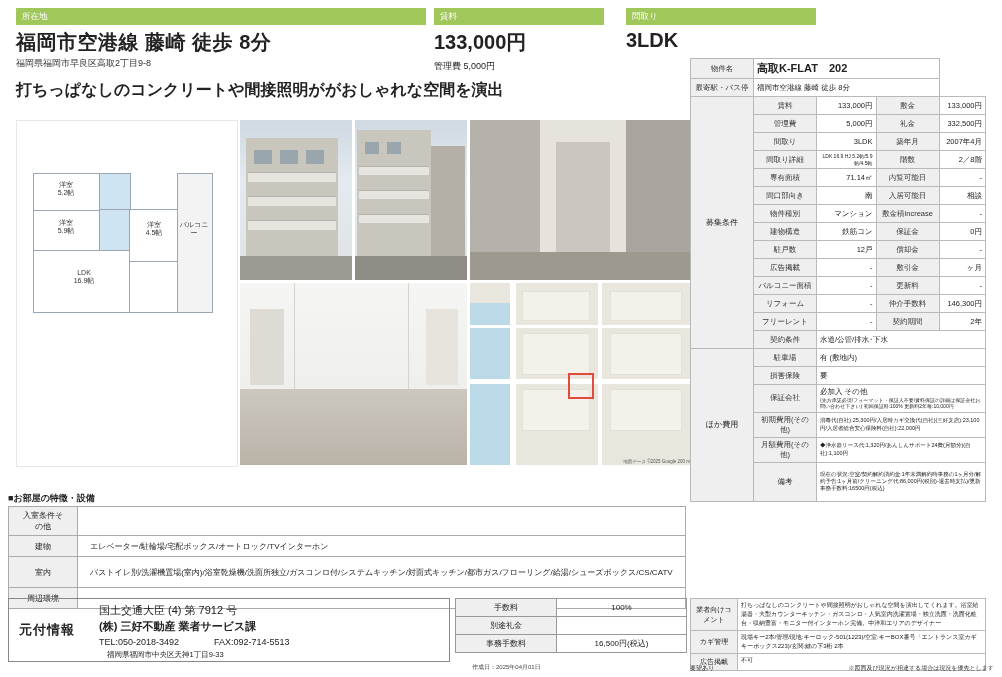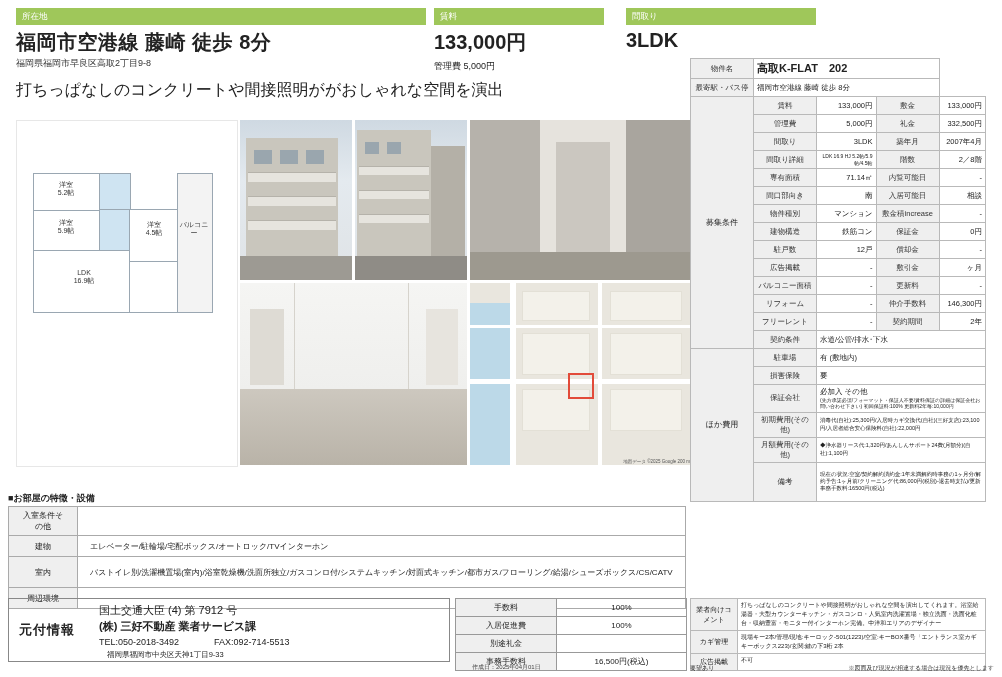--- a/index.html
+++ b/index.html
@@ -20,21 +20,21 @@
   #bar-address{left:16px;top:8px;width:410px;}
   #bar-rent{left:434px;top:8px;width:170px;}
   #bar-layout{left:626px;top:8px;width:190px;}
 
   #addr-title{position:absolute;left:16px;top:29px;font-size:20px;font-weight:bold;letter-spacing:.5px;}
   #addr-sub{position:absolute;left:16px;top:57px;font-size:9px;color:#333;}
   #rent-value{position:absolute;left:434px;top:29px;font-size:20px;font-weight:bold;}
   #rent-sub{position:absolute;left:434px;top:60px;font-size:9px;}
   #layout-value{position:absolute;left:626px;top:29px;font-size:20px;font-weight:bold;}
 
-  #catch{position:absolute;left:16px;top:80px;font-size:16px;font-weight:normal;}
+  #catch{position:absolute;left:16px;top:80px;font-size:16px;font-weight:bold;}
 
   
   .ph{position:absolute;overflow:hidden;background:#d8d8d8;}
   .ph .inner{width:100%;height:100%;}
 
   #photo-floorplan{left:16px;top:120px;width:220px;height:345px;background:#ffffff;border:1px solid #e7e7e7;}
   #photo-ext1{left:240px;top:120px;width:112px;height:160px;}
   #photo-ext2{left:355px;top:120px;width:112px;height:160px;}
   #photo-room1{left:470px;top:120px;width:222px;height:160px;}
   #photo-room2{left:240px;top:283px;width:227px;height:182px;}
@@ -372,24 +372,20 @@
     <div id="foot-addr">福岡県福岡市中央区天神1丁目9-33</div>
   </div>
 
   <table id="fee-table">
     <tbody>
         <tr>
       <td class="fk">手数料</td>
       <td class="fv">100%</td>
     </tr>
     <tr>
-      <td class="fk">入居促進費</td>
-      <td class="fv">100%</td>
-    </tr>
-    <tr>
       <td class="fk">別途礼金</td>
       <td class="fv"></td>
     </tr>
     <tr>
       <td class="fk">事務手数料</td>
       <td class="fv">16,500円(税込)</td>
     </tr>
   </tbody>
     </table>
   <div id="fee-date">作成日：2025年04月01日</div>

